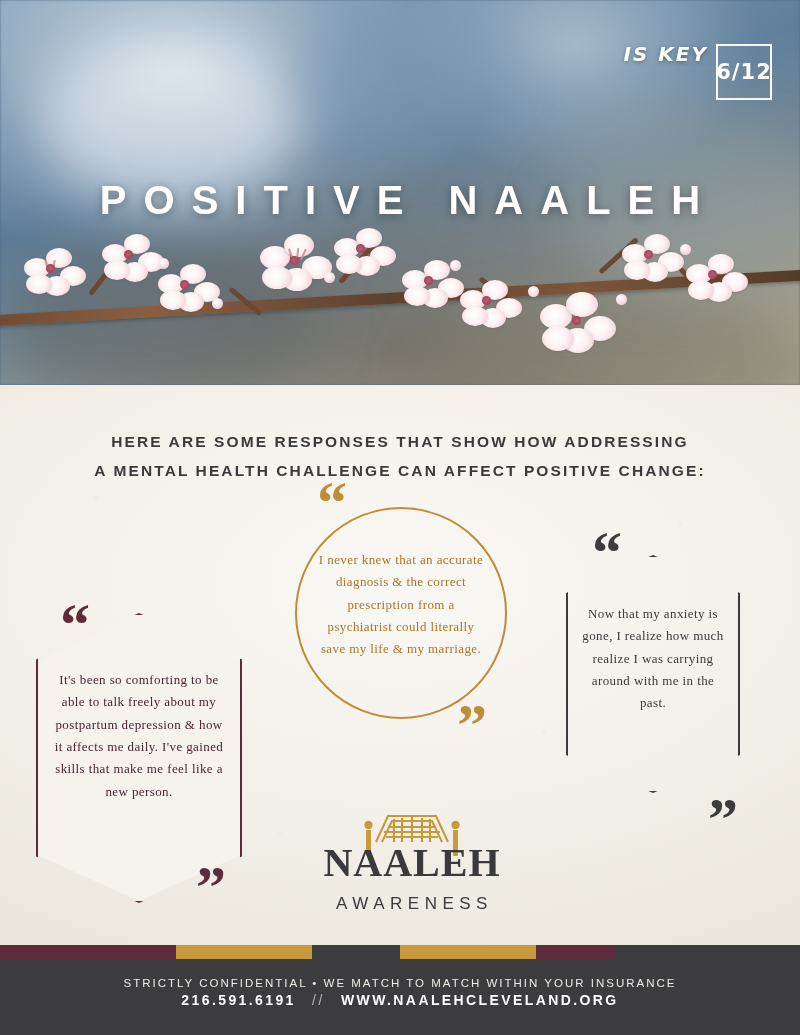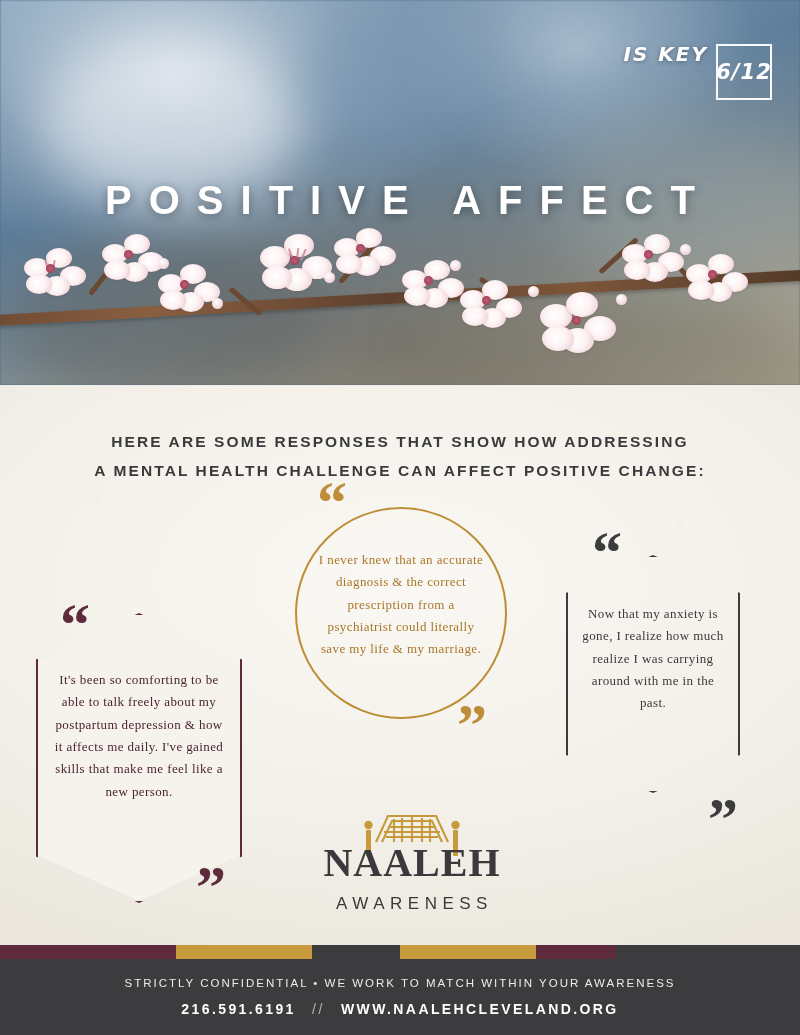--- a/index.html
+++ b/index.html
@@ -132,21 +132,20 @@
   .awareness-l2 { font-size: 20px; }
   .awareness-box {
     margin-left: 8px;
     border: 2px solid rgba(255,255,255,0.95);
     width: 52px;
     height: 52px;
     display: flex;
     align-items: center;
     justify-content: center;
     font-family: "DejaVu Sans", sans-serif;
-    font-style: italic;
     font-weight: bold;
     font-size: 21px;
     letter-spacing: 1px;
   }
   .hero-title {
     position: absolute;
     left: 0;
     right: 0;
     top: 178px;
     text-align: center;
@@ -325,21 +324,21 @@
     text-align: center;
   }
   .footer-line1 {
     padding-top: 18px;
     font-family: "Liberation Sans", sans-serif;
     font-size: 11.5px;
     letter-spacing: 2px;
     color: #efece6;
   }
   .footer-line2 {
-    margin-top: 12px;
+    margin-top: 3px;
     font-family: "Liberation Sans", sans-serif;
     font-size: 14px;
     font-weight: bold;
     letter-spacing: 2.4px;
     color: #ffffff;
   }
   .footer-sep { font-weight: normal; color: #b9b5ae; padding: 0 10px; }
 </style>
 </head>
 <body>
@@ -468,21 +467,21 @@
       <div class="bud" style="left:700px; top:8px;"></div>
     </div>
 
     <div class="awareness">
       <div class="awareness-lines">
         <div class="awareness-l2">IS KEY</div>
       </div>
       <div class="awareness-box">6/12</div>
     </div>
 
-    <div class="hero-title">POSITIVE AFFECT</div>
+    <div class="hero-title">POSITIVE NAALEH</div>
   </div>
 
   <div class="body-area">
     <div class="paper-noise"></div>
 
     <div class="headline">
       <div>HERE ARE SOME RESPONSES THAT SHOW HOW ADDRESSING</div>
       <div>A MENTAL HEALTH CHALLENGE CAN AFFECT  POSITIVE CHANGE:</div>
     </div>
 
@@ -540,21 +539,21 @@
   <div class="color-bar">
     <div style="flex:22; background:#5e2b3c;"></div>
     <div style="flex:17; background:#c79a3c;"></div>
     <div style="flex:11; background:#3c3b3d;"></div>
     <div style="flex:17; background:#c79a3c;"></div>
     <div style="flex:10; background:#5e2b3c;"></div>
     <div style="flex:23; background:#3c3b3d;"></div>
   </div>
 
   <div class="footer">
-    <div class="footer-line1">STRICTLY CONFIDENTIAL • WE WORK TO MATCH WITHIN YOUR AWARENESS</div>
+    <div class="footer-line1">STRICTLY CONFIDENTIAL • WE MATCH TO MATCH WITHIN YOUR INSURANCE</div>
     <div class="footer-line2">
       <span>216.591.6191</span>
       <span class="footer-sep">//</span>
       <span>WWW.NAALEHCLEVELAND.ORG</span>
     </div>
   </div>
 
 </div>
 
 </body></html>

